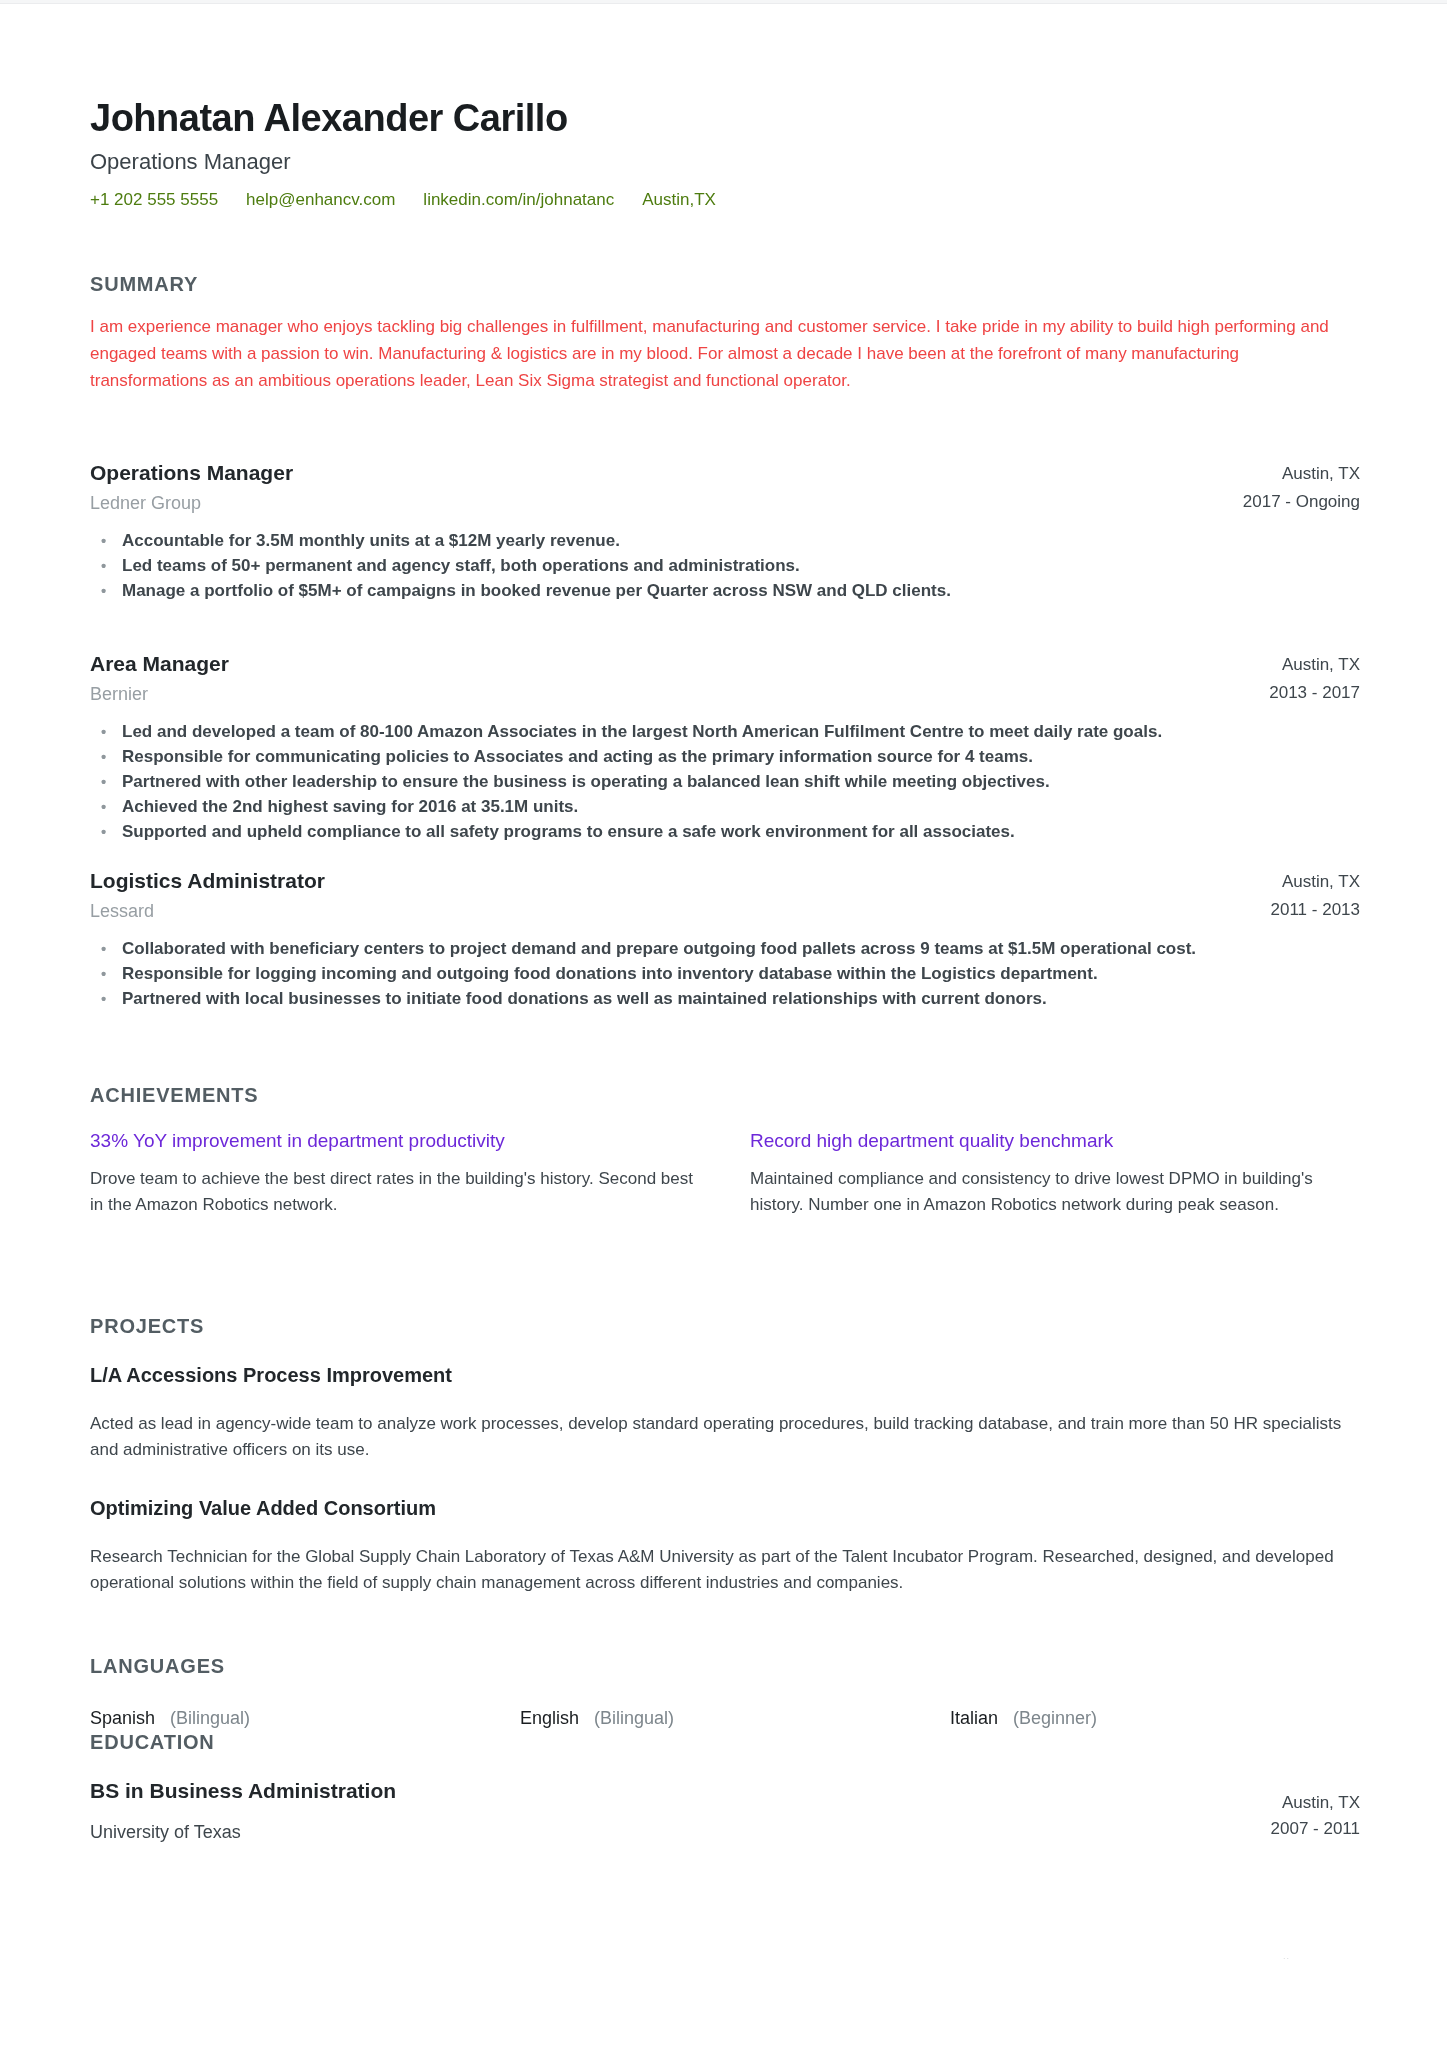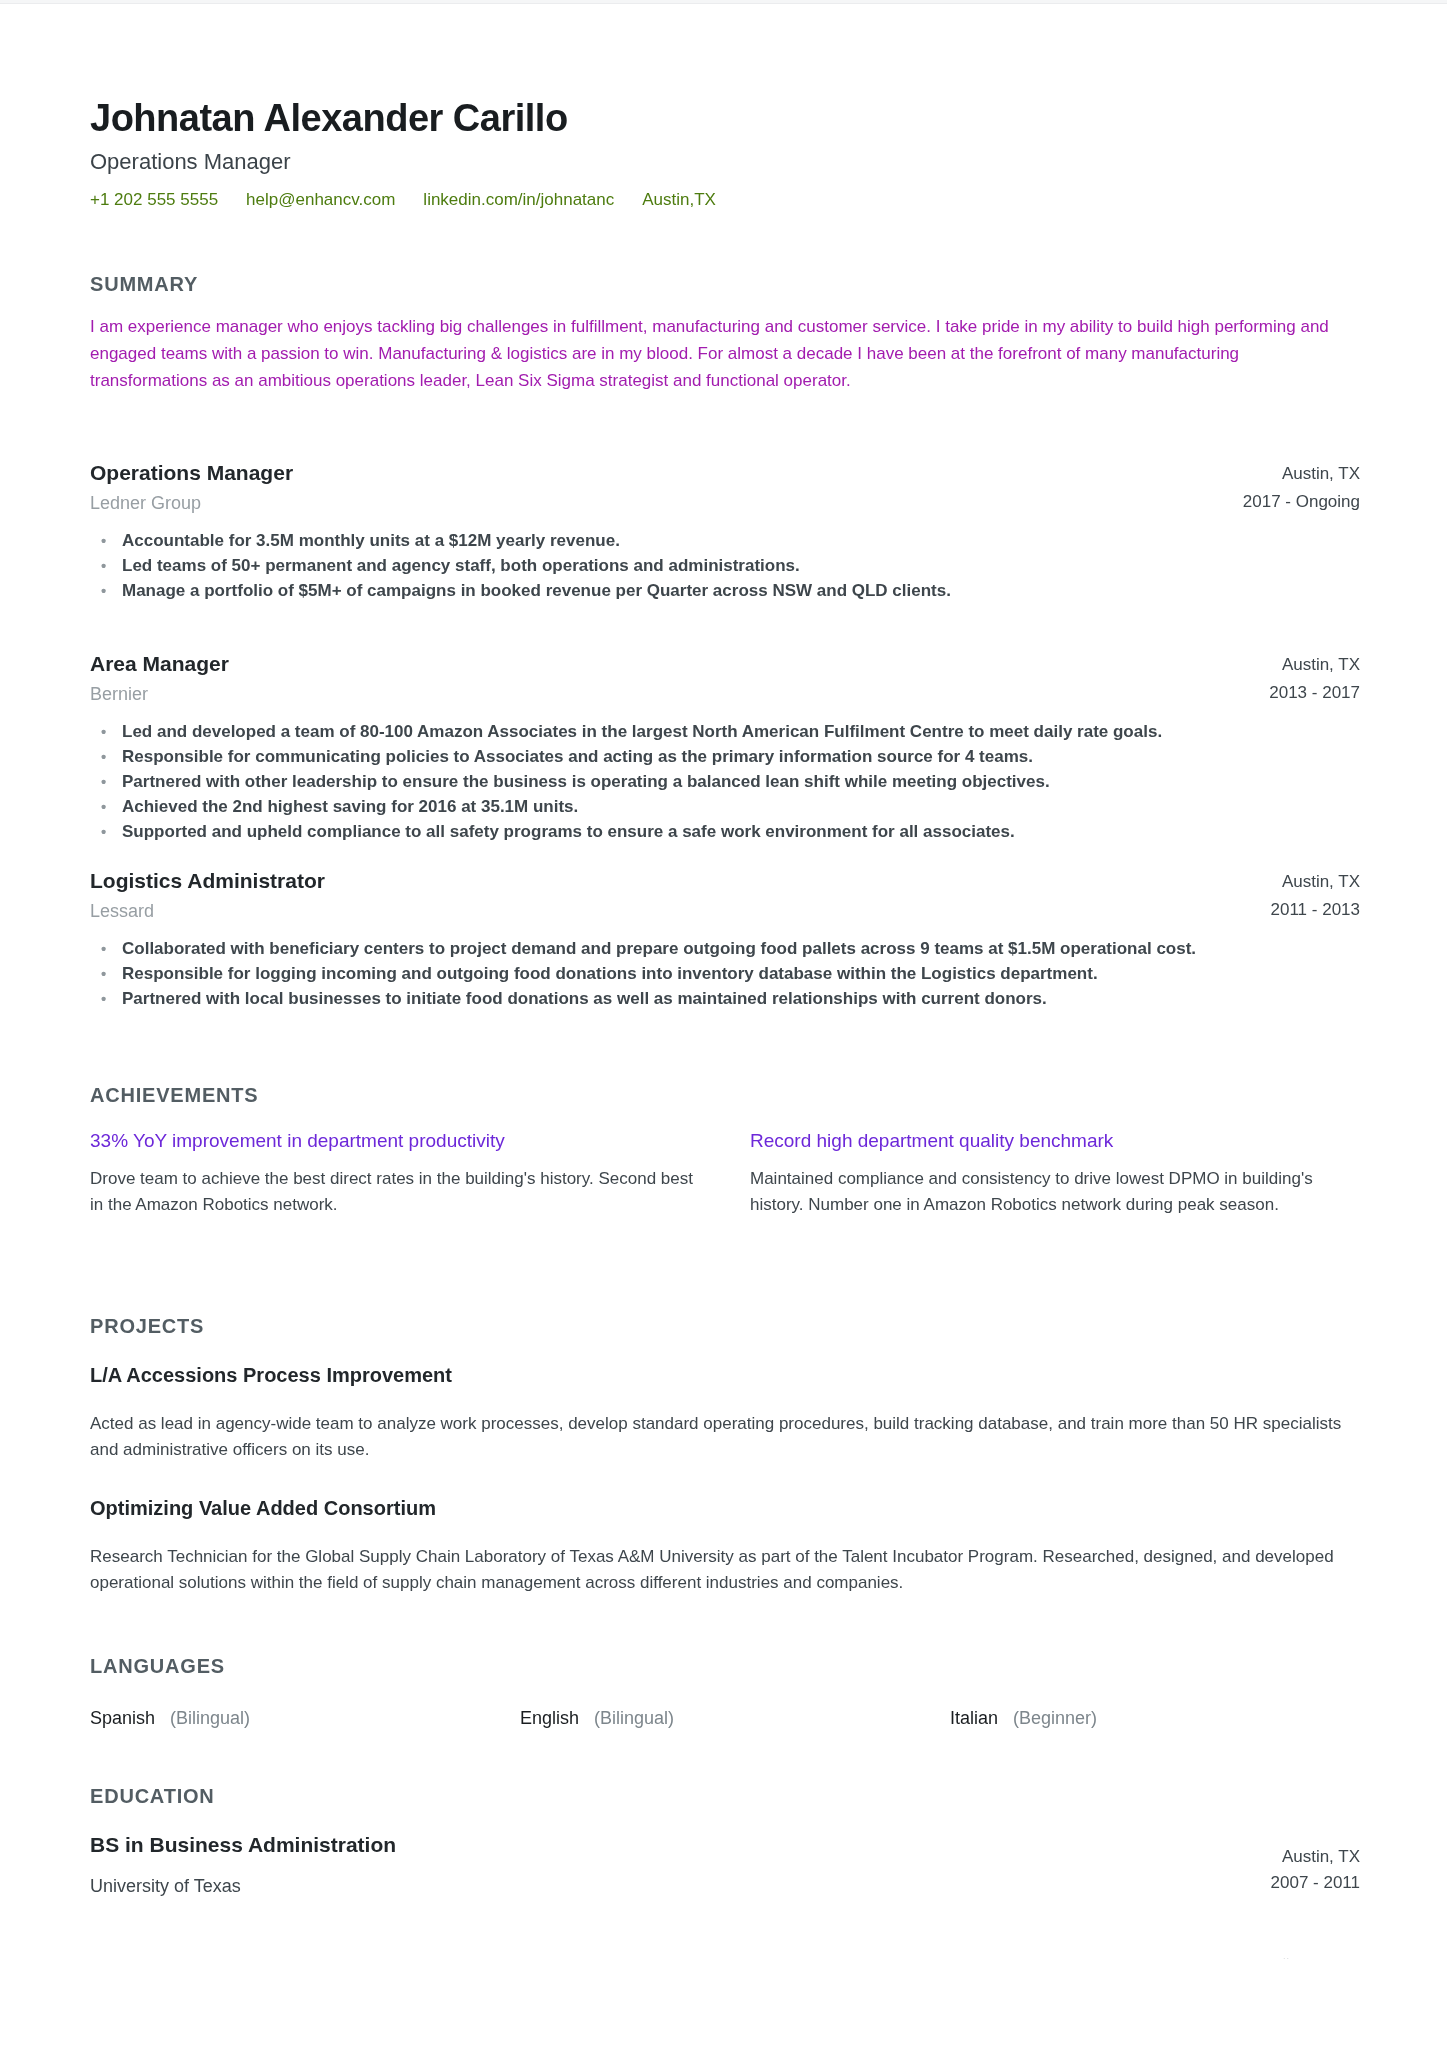--- a/index.html
+++ b/index.html
@@ -32,21 +32,21 @@
     margin-top: 13px; display: flex; gap: 28px;
     font-size: 17px; color: #4d7c0f; line-height: 24px;
   }
   
   .section-heading {
     font-size: 20px; font-weight: 700; letter-spacing: 0.8px;
     color: #535d63; line-height: 24px;
   }
   .summary-section { margin-top: 60px; }
   .summary-text {
-    margin-top: 17px; font-size: 17px; line-height: 27px; color: #a21caf;
+    margin-top: 17px; font-size: 17px; line-height: 27px; color: #ef4444;
     max-width: 1270px;
   }
   
   .experience-section { margin-top: 66px; }
   .job { margin-top: 26px; }
   .job + .job { margin-top: 48px; }
   .job-header { display: flex; justify-content: space-between; align-items: flex-start; }
   .job-title { font-size: 21px; font-weight: 700; color: #22272b; line-height: 26px; }
   .job-company { margin-top: 5px; font-size: 18px; color: #979ea3; line-height: 24px; }
   .job-meta { text-align: right; font-size: 17px; color: #3e464c; line-height: 28px; white-space: nowrap; }
@@ -74,21 +74,21 @@
   .project-text { margin-top: 23px; font-size: 17px; line-height: 26px; color: #3e464c; }
   
   .languages-section { margin-top: 58px; }
   .languages-grid {
     margin-top: 28px; display: grid; grid-template-columns: 1fr 1fr 1fr; gap: 20px;
   }
   .language-item { font-size: 18px; line-height: 24px; }
   .language-name { color: #191d20; font-weight: 400; }
   .language-level { color: #7d868c; margin-left: 10px; }
   
-  .education-section { margin-top: 54px; }
+  .education-section { }
   .education-entry { margin-top: 24px; display: flex; justify-content: space-between; }
   .education-degree { font-size: 21px; font-weight: 700; color: #22272b; line-height: 26px; }
   .education-school { margin-top: 16px; font-size: 18px; color: #3e464c; line-height: 24px; }
   .education-meta { text-align: right; font-size: 17px; color: #3e464c; line-height: 26px; margin-top: 12px; white-space: nowrap; }
   
   .page-artifact {
     position: absolute; left: 1283px; top: 1952px;
     font-size: 9px; color: #d7dadc; letter-spacing: 1px; line-height: 9px;
   }
 </style>

